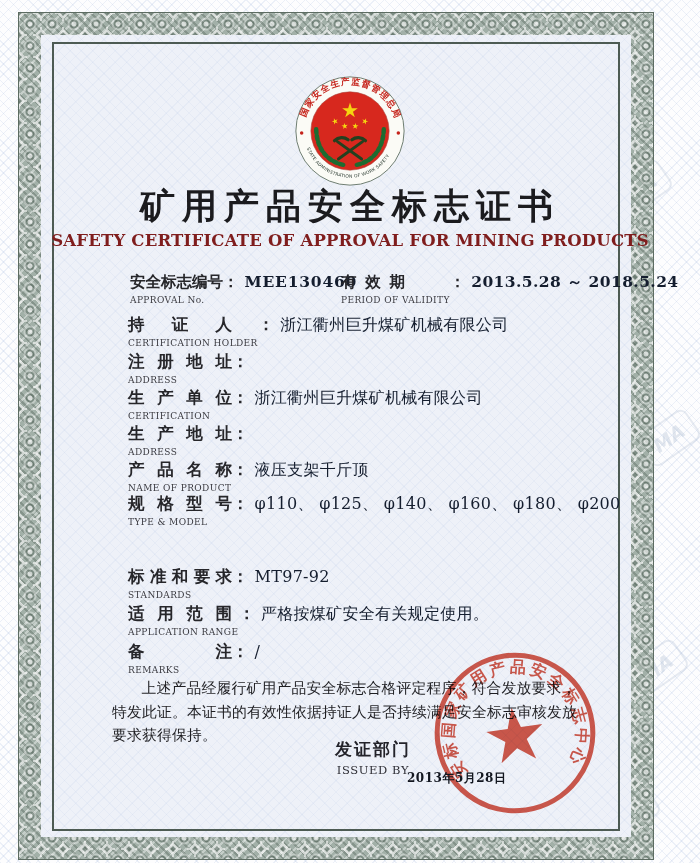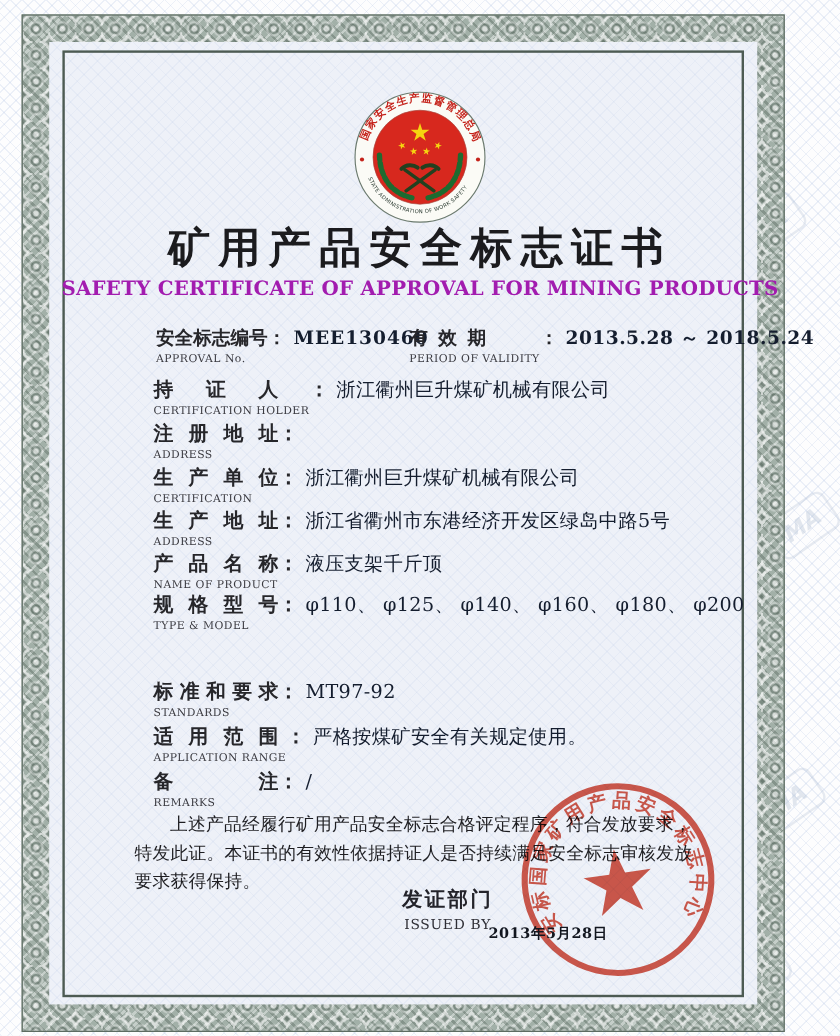--- a/index.html
+++ b/index.html
@@ -44,21 +44,21 @@
     transform:rotate(-35deg);pointer-events:none;
   }
   
   .emblem{position:absolute;left:292px;top:73px;width:116px;height:116px;}
   .title-zh{
     position:absolute;top:183px;left:0;width:700px;text-align:center;
     font-size:35px;font-weight:bold;letter-spacing:7px;color:#1b1b1e;
   }
   .title-en{
     position:absolute;top:231px;left:0;width:700px;text-align:center;
-    font-size:16.5px;font-weight:bold;letter-spacing:.2px;color:#a21caf;
+    font-size:16.5px;font-weight:bold;letter-spacing:.2px;color:#7f1d1d;
   }
   .lblock{display:flex;align-items:flex-start;}
   .lab-col{display:inline-block;}
   .lab-zh{display:block;text-align:justify;text-align-last:justify;
     font-weight:700;color:#26262a;}
   .lab-en{display:block;font-size:9px;letter-spacing:.4px;color:#3a3a40;
     white-space:nowrap;margin-top:2px;}
   .colon{font-weight:700;color:#26262a;}
   .val{color:#141d2e;margin-left:6px;white-space:nowrap;}
 
@@ -200,21 +200,20 @@
   </span>
   <span class="colon">：</span>
   <span class="val">浙江衢州巨升煤矿机械有限公司</span>
 </div>
 <div class="frow lblock r3">
   <span class="lab-col">
     <span class="lab-zh">生产地址</span>
     <span class="lab-en">ADDRESS</span>
   </span>
   <span class="colon">：</span>
-  <span class="val">浙江省衢州市东港经济开发区绿岛中路5号</span>
 </div>
 <div class="frow lblock r4">
   <span class="lab-col">
     <span class="lab-zh">产品名称</span>
     <span class="lab-en">NAME OF PRODUCT</span>
   </span>
   <span class="colon">：</span>
   <span class="val">液压支架千斤顶</span>
 </div>
 <div class="frow lblock r5">

